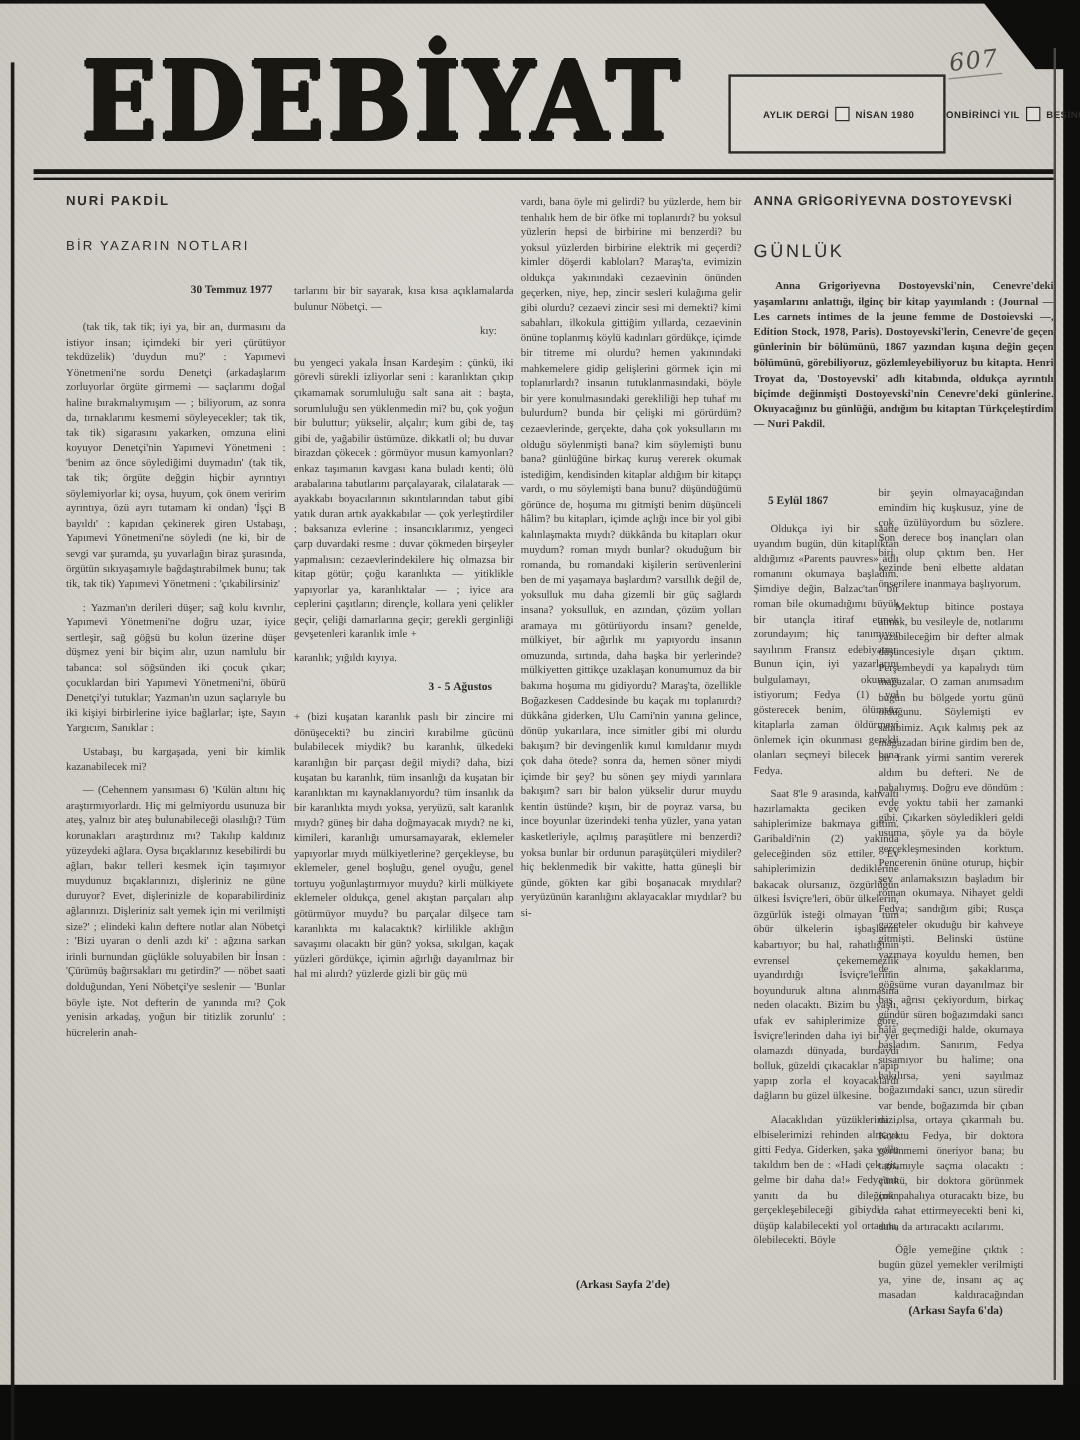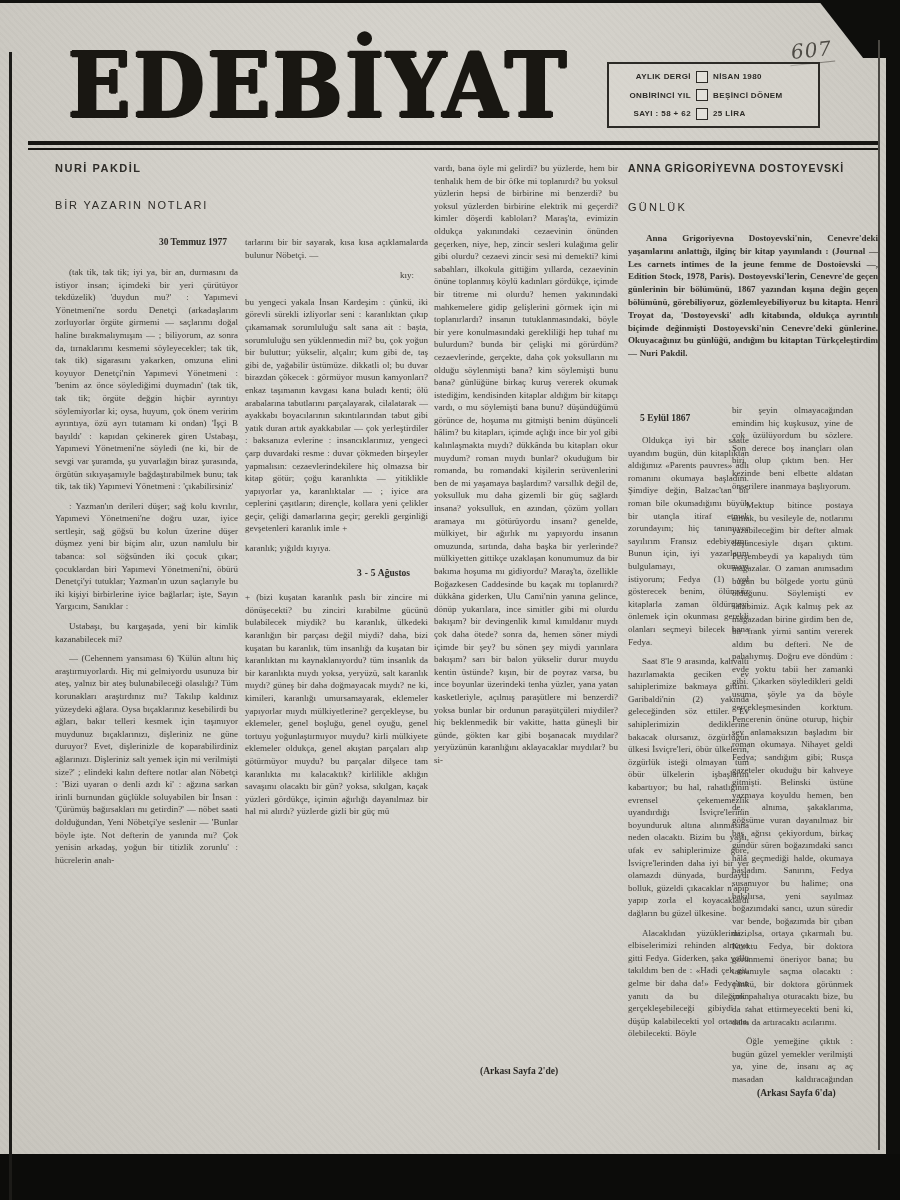--- a/index.html
+++ b/index.html
@@ -30,39 +30,39 @@
   }
   
   #masthead-title{
     position:absolute;left:68px;top:40px;width:540px;
     font-family:"DejaVu Serif",serif;font-weight:bold;font-size:82px;line-height:1;
     letter-spacing:3px;color:#191712;transform:scaleY(1.1);transform-origin:top left;
     text-shadow:1.6px 0 0 #191712,-1.6px 0 0 #191712,0 1.2px 0 #191712,0 -1.2px 0 #191712;
     white-space:nowrap;
   }
   #info-box{
-    position:absolute;left:607px;top:62px;width:213px;height:66px;
+    position:absolute;left:607px;top:62px;width:181px;height:66px;
     border:2px solid #2c2a26;box-sizing:border-box;
-    display:flex;flex-direction:column;justify-content:space-evenly;
+    display:flex;justify-content:space-evenly;
     font-family:"Liberation Sans",sans-serif;font-size:8px;letter-spacing:.4px;
     color:#2c2a26;background:rgba(222,219,212,.4);
   }
   .info-row{display:flex;align-items:center;gap:5px;padding:0 6px;}
   .info-label{width:76px;text-align:right;font-weight:bold;white-space:nowrap;}
   .info-check{width:10px;height:10px;border:1.3px solid #2c2a26;flex:0 0 auto;background:rgba(235,233,227,.6);}
   .info-value{font-weight:bold;white-space:nowrap;}
   .rule{position:absolute;left:28px;width:850px;background:#171613;}
   #rule-1{top:141px;height:4px;}
   #rule-2{top:148px;height:2px;}
   
   .kicker{position:absolute;font-family:"Liberation Sans",sans-serif;color:#2e2c28;white-space:nowrap;}
   #author-left{left:55px;top:162px;font-size:11px;font-weight:bold;letter-spacing:1.5px;text-align:center;}
   #title-left{left:55px;top:199px;font-size:11px;letter-spacing:1.8px;}
   #author-right{left:628px;top:162px;font-size:10.5px;font-weight:bold;letter-spacing:.8px;}
-  #title-right{left:628px;top:201px;font-size:11px;letter-spacing:2.2px;}
+  #title-right{left:628px;top:201px;font-size:15px;letter-spacing:2.2px;}
   #dateline-left{
     position:absolute;left:55px;top:237px;width:172px;text-align:right;
     font-size:9.5px;font-weight:bold;color:#2e2c28;
   }
   #dateline-right{
     position:absolute;left:640px;top:413px;
     font-size:9.5px;font-weight:bold;color:#2e2c28;
   }
   
   .col{

